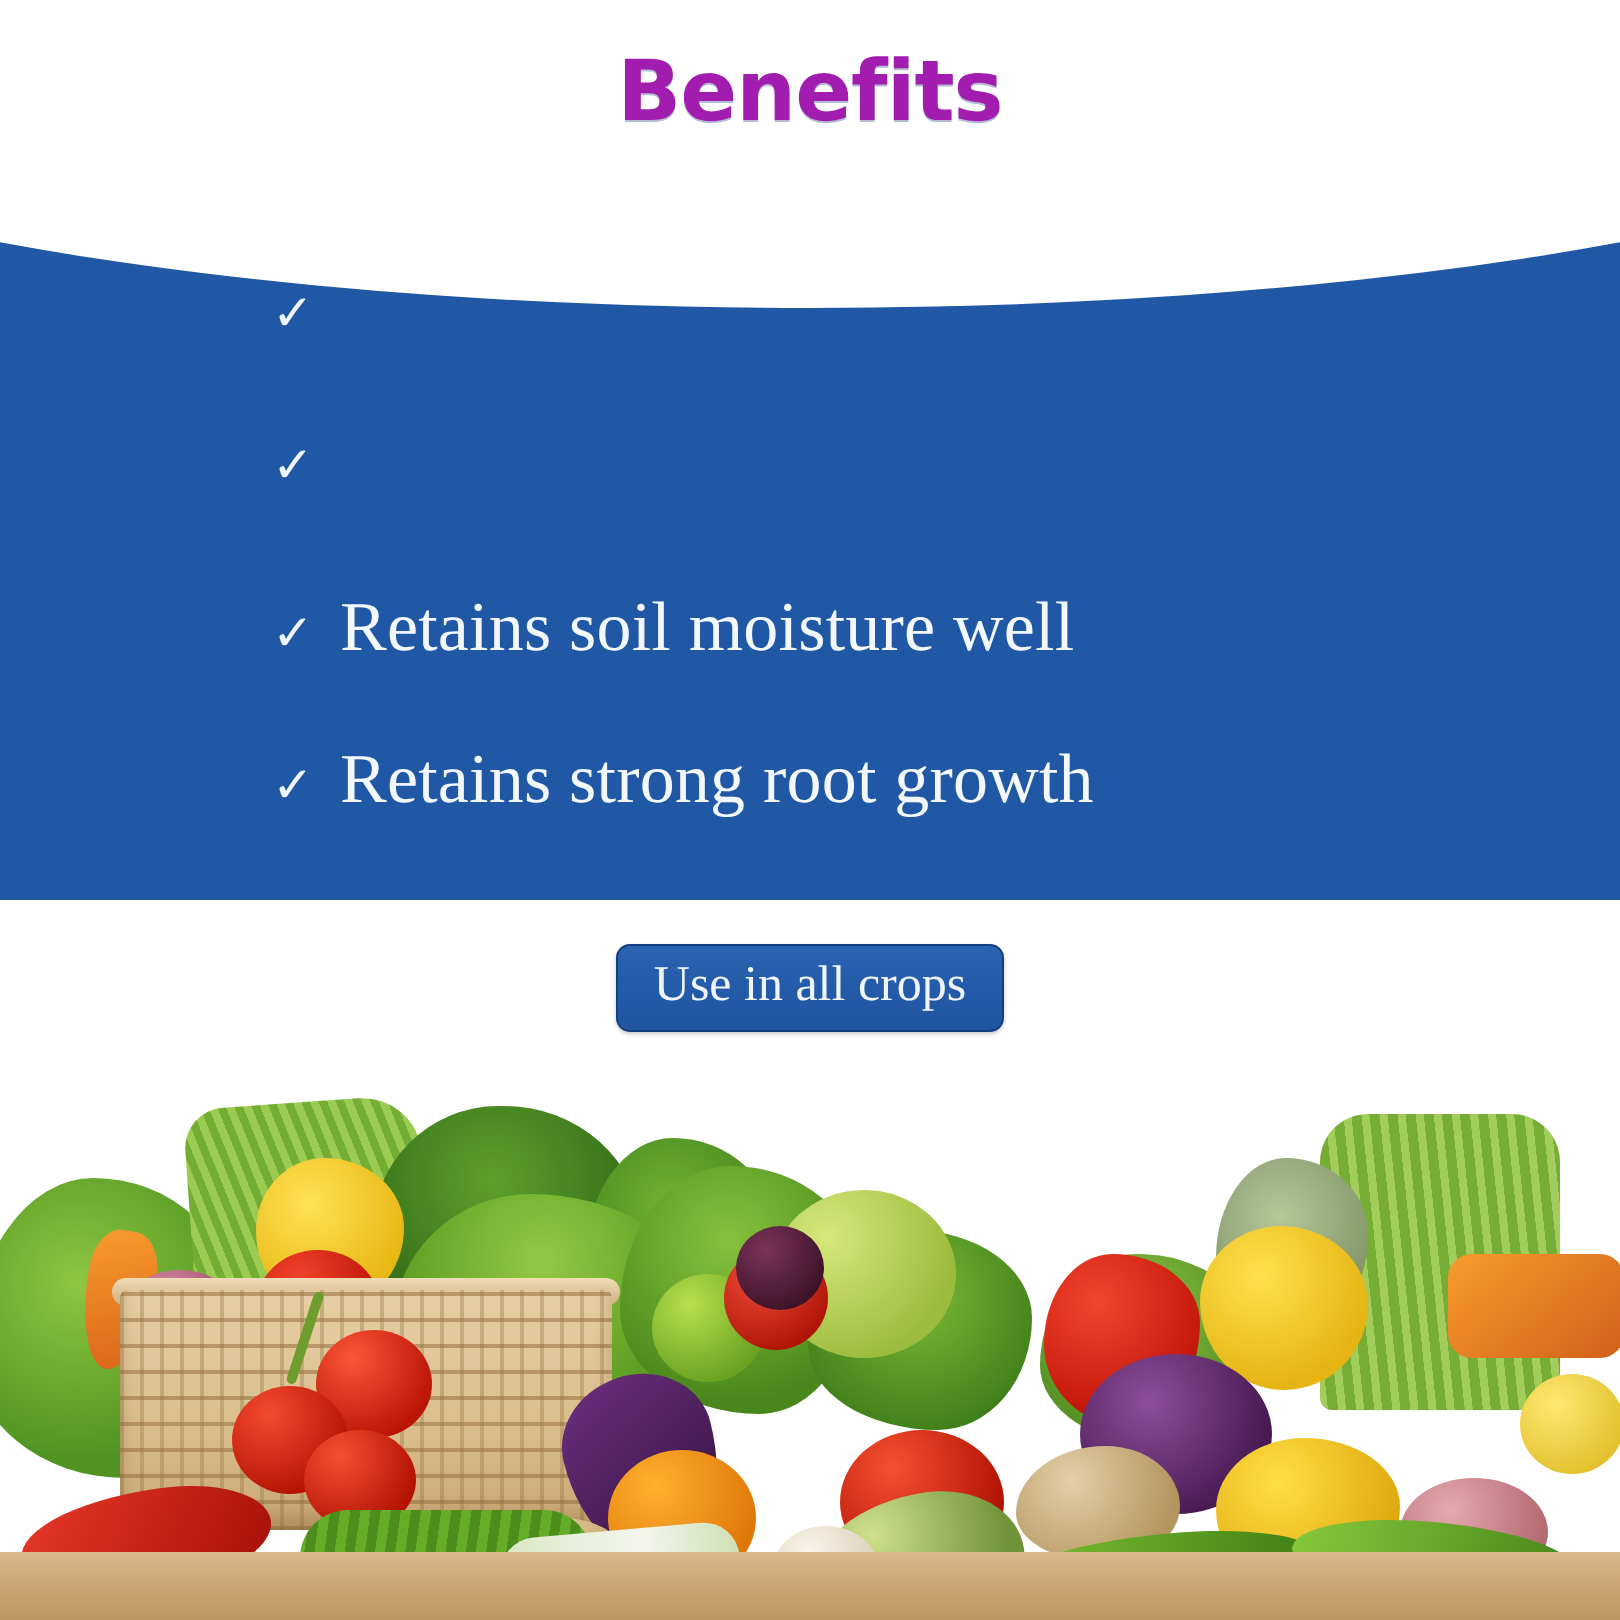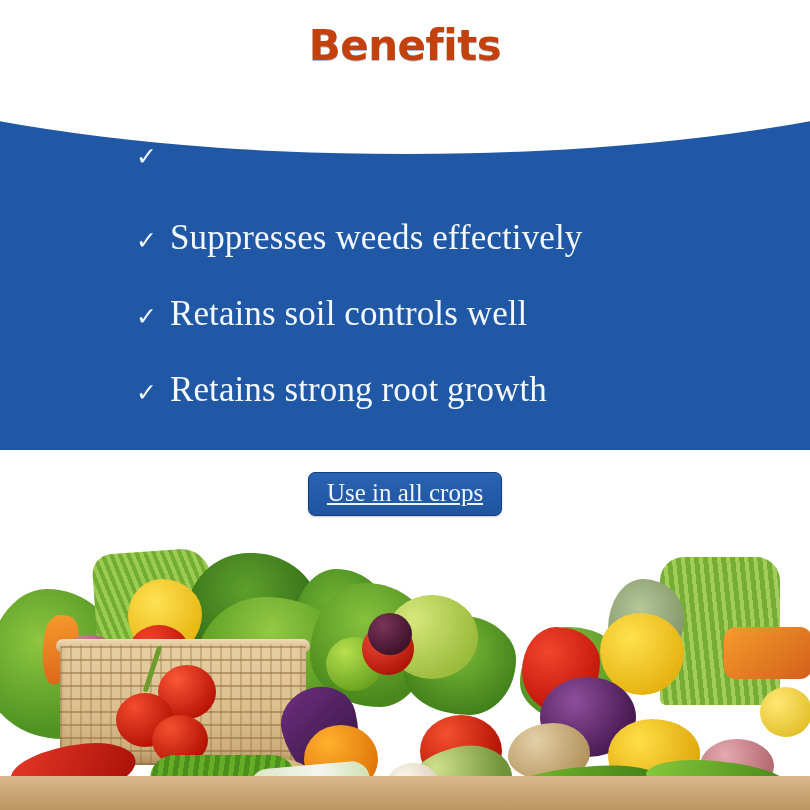--- a/index.html
+++ b/index.html
@@ -30,21 +30,21 @@
     align-items: center;
     justify-content: center;
     background: #ffffff;
     z-index: 5;
   }
   .title-text {
     font-family: "DejaVu Sans", sans-serif;
     font-weight: 700;
     font-size: 42px;
     letter-spacing: -0.5px;
-    color: #c2410c;
+    color: #a21caf;
     text-shadow: 0 1px 0 rgba(40,60,130,.35);
     line-height: 1;
     padding-bottom: 4px;
   }
 
   
   .benefits-panel {
     position: absolute;
     left: 0;
     top: 88px;
@@ -117,21 +117,20 @@
     background: linear-gradient(180deg, #2a63b2 0%, #1f54a0 100%);
     border: 1px solid #123f80;
     border-radius: 7px;
     padding: 5px 18px 7px 18px;
     font-family: "Liberation Serif", "DejaVu Serif", serif;
     font-size: 25px;
     color: #eef5fc;
     line-height: 1.18;
     white-space: nowrap;
     box-shadow: 0 1px 2px rgba(0,0,0,.22);
-    text-decoration: underline;
   }
 
   
   .veg-photo {
     position: absolute;
     left: 0;
     top: 527px;
     width: 810px;
     height: 283px;
     background: #ffffff;
@@ -183,26 +182,25 @@
     <div class="panel-arc-mask"></div>
 
     <div class="benefits-list">
 
       <div class="benefit-row">
         <span class="benefit-check">✓</span>
       </div>
 
       <div class="benefit-row">
         <span class="benefit-check">✓</span>
-        <span class="benefit-label">Suppresses weeds effectively</span>
-      </div>
-
-      <div class="benefit-row">
-        <span class="benefit-check">✓</span>
-        <span class="benefit-label">Retains soil controls well</span>
+      </div>
+
+      <div class="benefit-row">
+        <span class="benefit-check">✓</span>
+        <span class="benefit-label">Retains soil moisture well</span>
       </div>
 
       <div class="benefit-row">
         <span class="benefit-check">✓</span>
         <span class="benefit-label">Retains strong root growth</span>
       </div>
 
     </div>
   </div>
 

